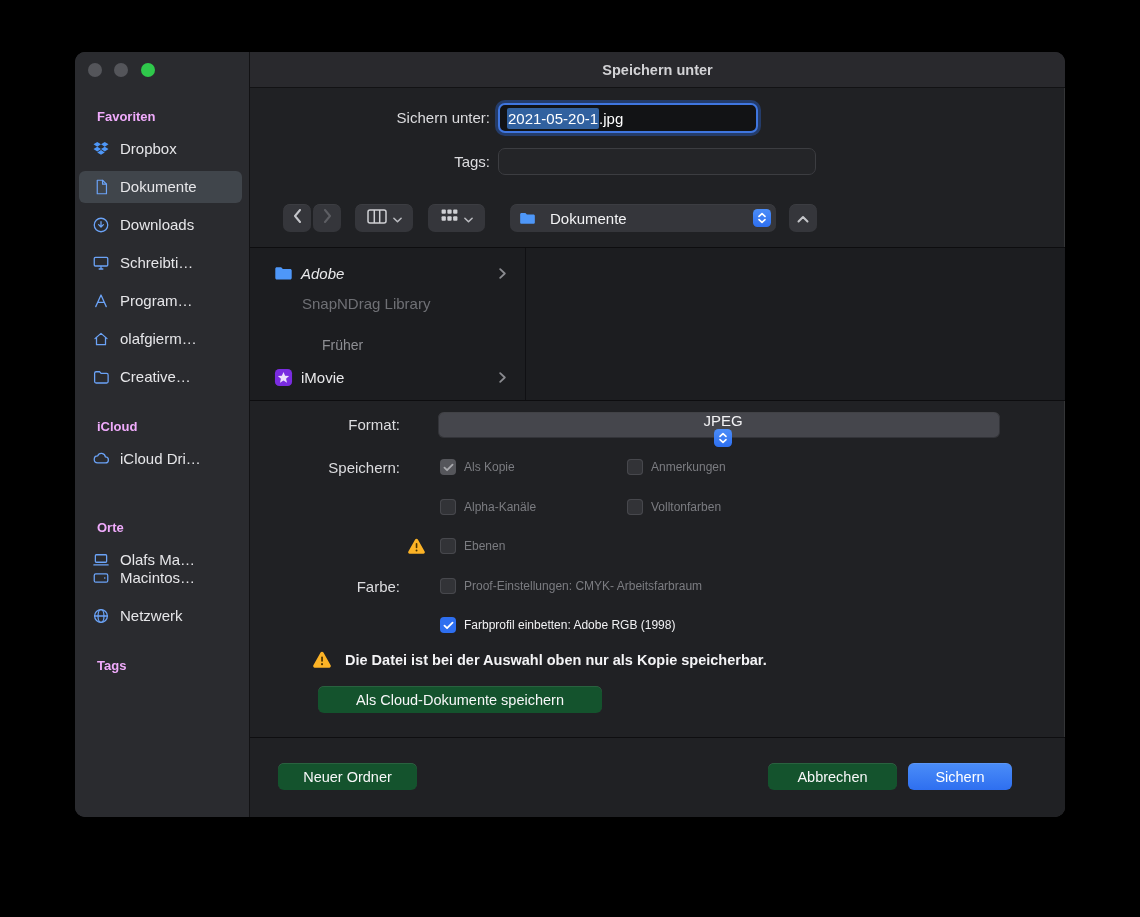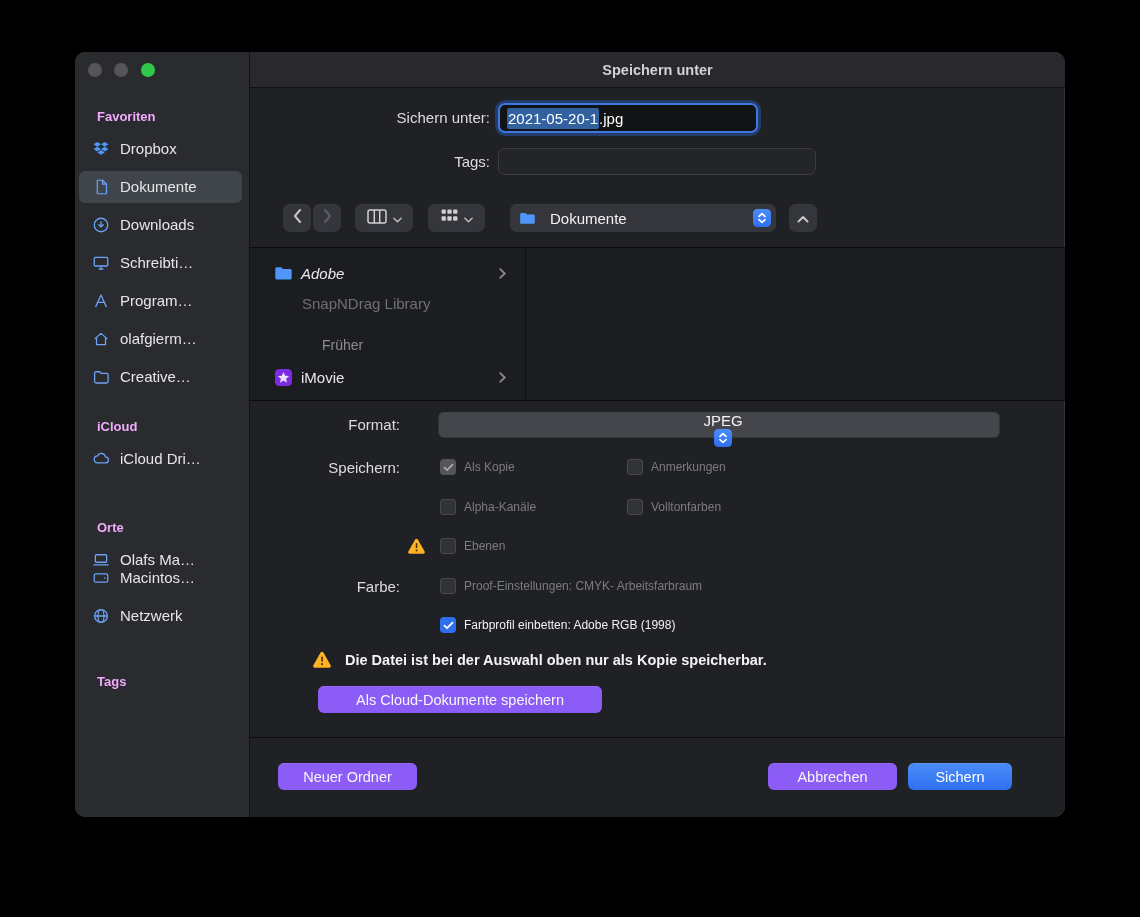--- a/index.html
+++ b/index.html
@@ -89,21 +89,21 @@
   .box.graycheck { background:#55565b; }
   .box.bluecheck { background:var(--accent,#2e6ff0); }
   .cb-label { font-size:12px; line-height:18px; }
   .dim { color:#7b7c81; }
   .bright { color:#f1f1f3; }
 
   .warn-icon { position:absolute; width:20px; height:18px; display:flex; align-items:center; }
   .warn-text { position:absolute; left:95px; top:600px; font-size:14.5px; font-weight:700; color:#f3f3f5; }
 
   .gray-btn {
-    background:#8b5cf6; border-radius:6px; color:#f7f7f8; font-size:14.5px;
+    background:#14532d; border-radius:6px; color:#f7f7f8; font-size:14.5px;
     display:flex; align-items:center; justify-content:center;
     box-shadow:inset 0 0.5px 0 rgba(255,255,255,.18);
   }
   .cloud-btn { position:absolute; left:68px; top:634px; width:284px; height:27px; }
 
   .footer { position:absolute; left:0; right:0; top:685px; bottom:0; background:#202124; border-top:1px solid #0e0e10;text-decoration:underline; }
   .footer .btn { position:absolute; top:25px; height:27px; }
   .blue-btn { background:linear-gradient(var(--accent_light,#3b80f8), var(--accent,#2a6bea)); color:#fff; }
 </style>
 </head>
@@ -208,21 +208,21 @@
         <div class="sb-item" style="top: 547.5px;">
           <span class="sb-icon">
             <svg width="18" height="18" viewBox="0 0 24 24" fill="none" stroke="#6ba3f7" stroke-width="1.7" stroke-linecap="round" stroke-linejoin="round">
               <circle cx="12" cy="12" r="8.5"></circle>
               <ellipse cx="12" cy="12" rx="4" ry="8.5"></ellipse>
               <path d="M3.5 12h17"></path>
             </svg>
           </span>
           <span class="sb-label">Netzwerk</span>
         </div>
-        <div class="sb-header" style="top: 604.5px; margin-top: 16px;">Tags</div>
+        <div class="sb-header" style="top: 604.5px;">Tags</div>
       </div>
   </div>
 
   <div class="main">
 
     <div class="titlebar">
       <span class="title">Speichern unter</span>
     </div>
 
     <div class="form-label" style="top:57px">Sichern unter:</div>

